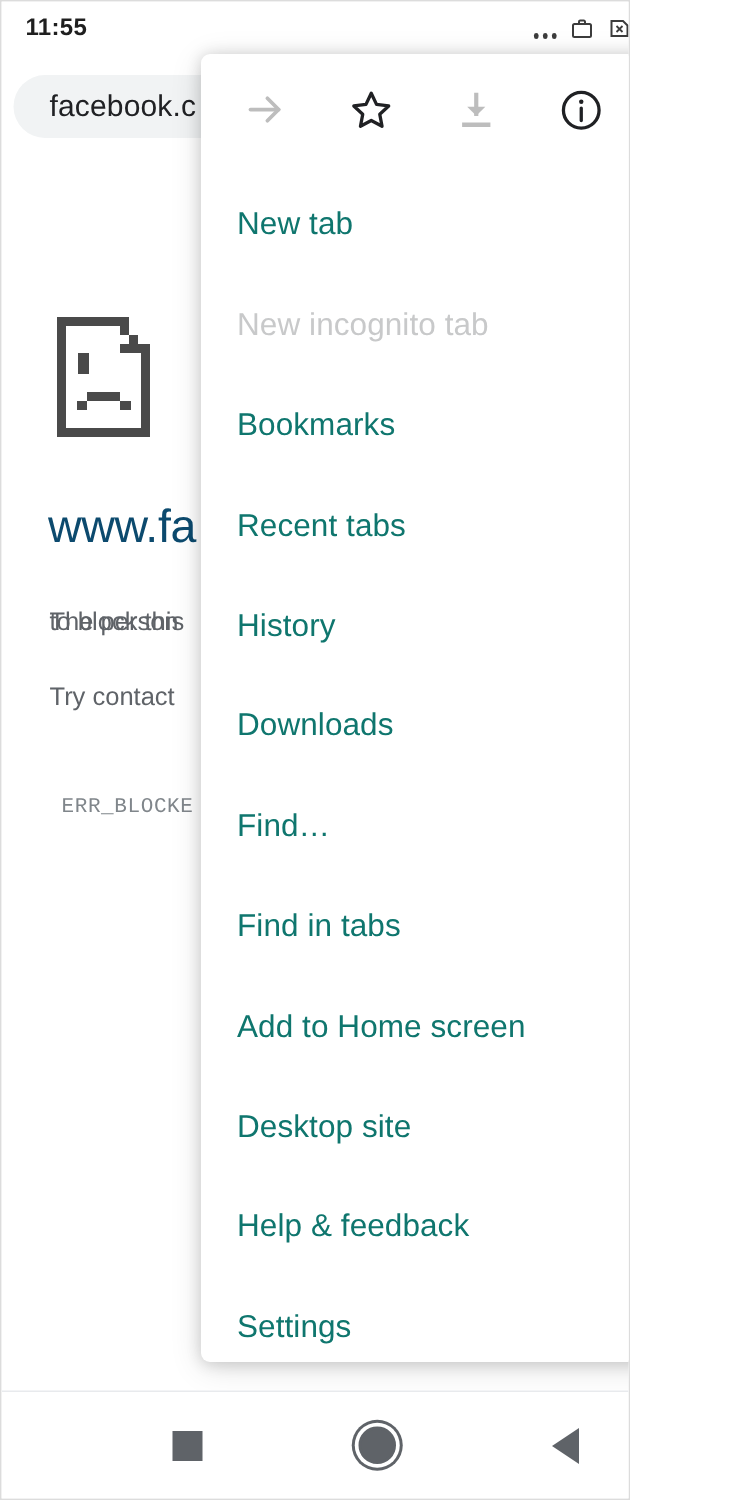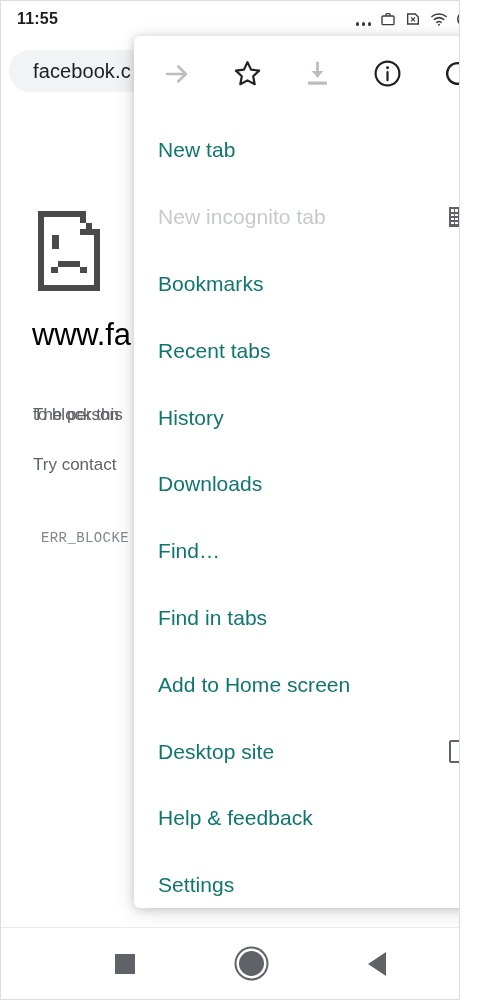--- a/index.html
+++ b/index.html
@@ -12,21 +12,21 @@
     background: #ffffff;
     font-family: "Liberation Sans", sans-serif;
     overflow: hidden;
     position: relative;
     -webkit-font-smoothing: antialiased;
   }
 
   #phone {
     position: absolute;
     inset: 0;
-    width: 460px;
+    width: 420px;
     height: 1000px;
     background: #ffffff;
     border: 1px solid #dcdcdc;
     box-sizing: border-box;
     overflow: hidden;
   }
 
   
   #status-bar {
     position: absolute;
@@ -121,23 +121,23 @@
     overflow: hidden;
   }
   #sad-doc {
     position: absolute;
     left: 33px;
     top: 102px;
   }
   #err-title {
     position: absolute;
     left: 31px;
-    top: 212px;
+    top: 228px;
     font-size: 31px;
-    color: #000000;
+    color: #0c4a6e;
     letter-spacing: -0.2px;
     white-space: nowrap;
   }
   #err-body {
     position: absolute;
     left: 32px;
     top: 294px;
     width: 430px;
     font-size: 17px;
     line-height: 32px;

